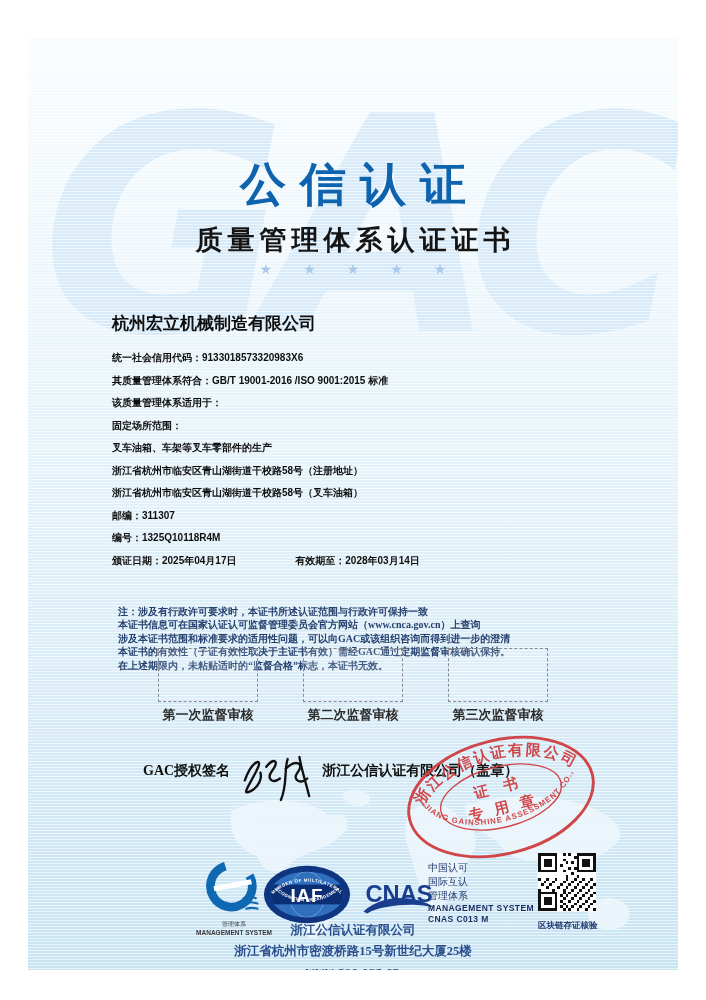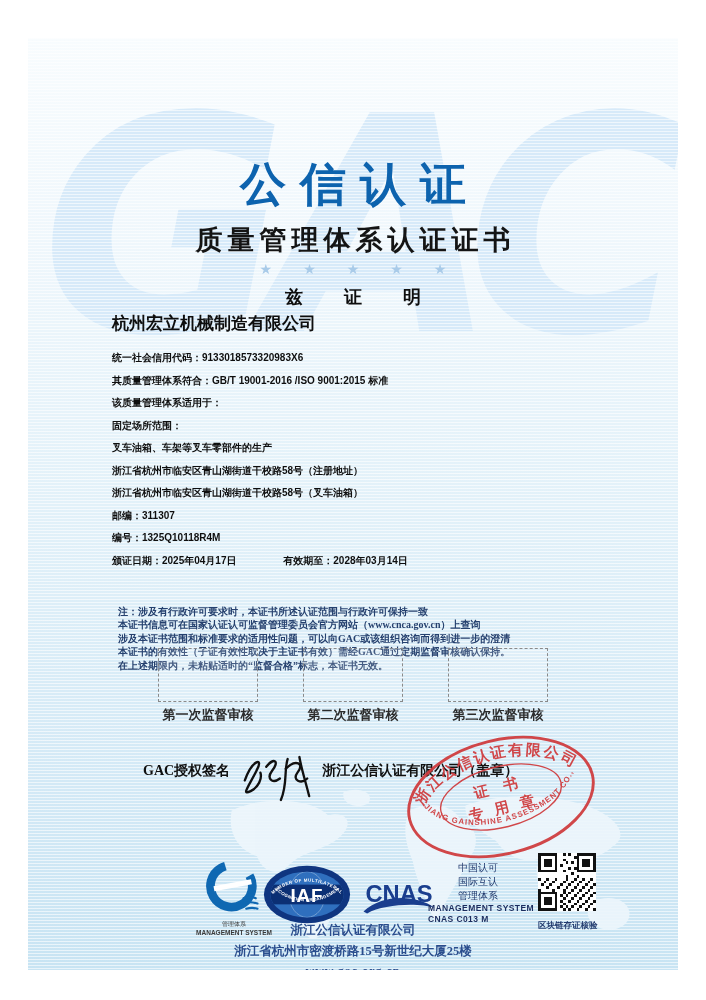--- a/index.html
+++ b/index.html
@@ -13,41 +13,41 @@
         font-family:"DejaVu Sans",sans-serif;font-style:italic;font-weight:900;
         font-size:300px;line-height:1;letter-spacing:-22px;color:#d7eaf9;white-space:nowrap;}
   .ctr{position:absolute;left:0;right:0;text-align:center;z-index:2;}
   .brand-title{top:116px;font-size:46px;font-weight:900;color:#0d63ae;letter-spacing:14px;text-indent:14px;}
   .doc-title{top:184px;font-family:"Liberation Serif",serif;font-weight:700;font-size:27px;color:#141414;letter-spacing:5px;text-indent:5px;}
   .stars{top:223px;display:flex;justify-content:center;gap:31px;color:#a9cbe9;font-size:14px;position:absolute;left:0;right:0;z-index:2;}
   .certify{top:247px;font-size:18px;font-weight:700;color:#0e0e0e;letter-spacing:18px;text-indent:18px;}
   .body-block{position:absolute;left:84px;top:274px;width:530px;z-index:2;color:#0e0e0e;}
   .company{font-size:17px;font-weight:700;margin:0 0 16px;}
   .bline{font-size:10px;font-weight:700;margin:0 0 9.5px;line-height:13px;}
-  .date-row span + span{margin-left:44px;}
+  .date-row span + span{margin-left:56px;}
   .notes{position:absolute;left:90px;top:543px;z-index:2;font-family:"Liberation Serif",serif;font-weight:700;
          font-size:10px;line-height:13.4px;color:#25406e;margin-top:24px;}
   .notes p{margin:0;}
   .boxes{position:absolute;top:610px;left:0;right:0;display:flex;justify-content:center;gap:45px;z-index:2;}
   .sbox{width:100px;}
   .sbox .frame{height:52px;border:1px dashed #8a8a8a;background:rgba(255,255,255,.15);}
   .sbox .blabel{margin-top:4px;text-align:center;font-family:"Liberation Serif",serif;font-weight:700;font-size:13px;color:#2b2b2b;}
   .sigrow{position:absolute;left:115px;top:712px;display:flex;align-items:flex-start;z-index:3;}
   .sig-label,.seal-holder{font-family:"Liberation Serif",serif;font-weight:700;font-size:14px;color:#101010;padding-top:12px;}
   .sig-svg{width:78px;height:56px;margin:0 7px;}
   .stamp{position:absolute;left:375px;top:697px;width:196px;height:124px;transform:rotate(-14deg);opacity:.93;z-index:3;}
   .map{position:absolute;left:163px;top:740px;width:478px;height:182px;z-index:1;}
   .logo{position:absolute;z-index:2;text-align:center;}
   .ms-logo{left:150px;top:822px;width:112px;}
   .ms-cn{font-size:6px;color:#3a3a3a;margin-top:2px;}
   .ms-en{font-size:6.5px;font-weight:700;color:#3a3a3a;}
   .iaf-logo{left:234px;top:826px;}
   .cnas-logo{left:330px;top:836px;}
   .accred{position:absolute;left:400px;top:823px;z-index:2;text-align:left;}
-  .accred .cn{font-size:10px;color:#223a6e;line-height:14px;margin-left:30px;}
+  .accred .cn{font-size:10px;color:#223a6e;line-height:14px;}
   .accred .en{font-size:8.5px;font-weight:700;color:#1b2c5e;line-height:11px;letter-spacing:.4px;}
   .qr-wrap{left:510px;top:815px;width:58px;}
   .qr-caption{margin-top:5px;font-family:"Liberation Serif",serif;font-weight:700;font-size:8.5px;color:#223a6e;white-space:nowrap;}
   .footer{position:absolute;left:0;right:0;top:884px;text-align:center;z-index:2;
           font-family:"Liberation Serif",serif;font-weight:700;color:#2a4d8d;}
   .footer p{margin:0 0 4px;font-size:12.5px;}
   .footer .site{font-size:12px;letter-spacing:1px;}
 </style>
 </head>
 <body>
@@ -61,21 +61,20 @@
     <div class="ctr doc-title" style="position:absolute;">质量管理体系认证证书</div>
 
     <div class="stars">
       <span>★</span>
       <span>★</span>
       <span>★</span>
       <span>★</span>
       <span>★</span>
     </div>
 
-    <div class="ctr certify" style="position:absolute;">兹 证 明</div>
 
     <div class="body-block">
       <p class="company">杭州宏立机械制造有限公司</p>
       <p class="bline">统一社会信用代码：9133018573320983X6</p>
       <p class="bline">其质量管理体系符合：GB/T 19001-2016 /ISO 9001:2015 标准</p>
       <p class="bline">该质量管理体系适用于：</p>
       <p class="bline">固定场所范围：</p>
       <p class="bline">叉车油箱、车架等叉车零部件的生产</p>
       <p class="bline">浙江省杭州市临安区青山湖街道干校路58号（注册地址）</p>
       <p class="bline">浙江省杭州市临安区青山湖街道干校路58号（叉车油箱）</p>

